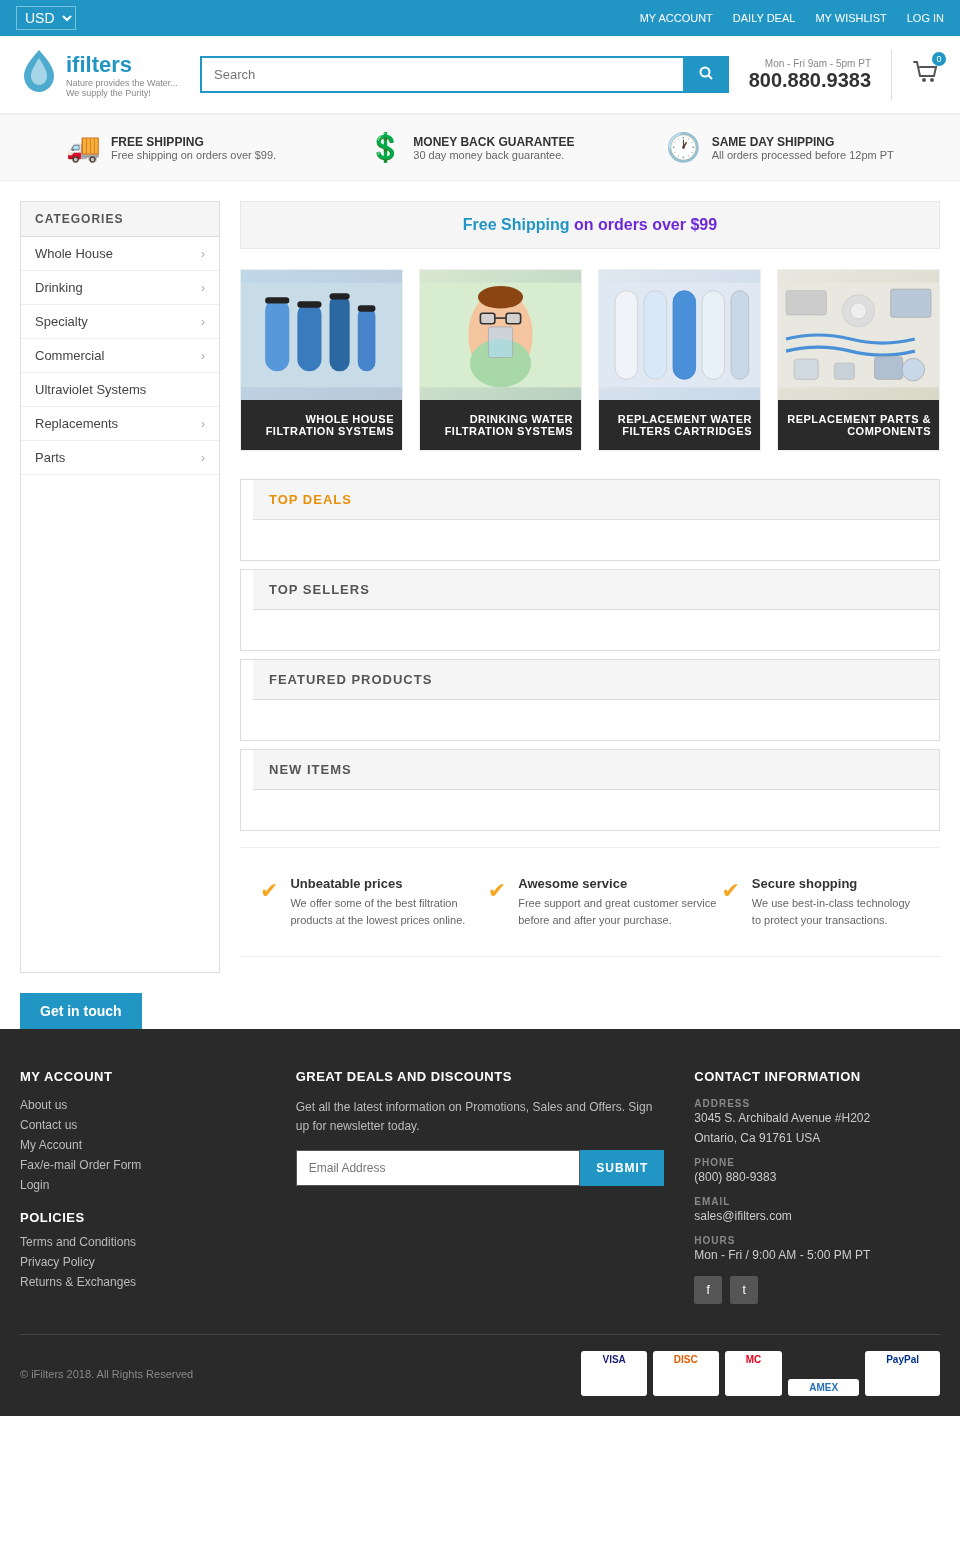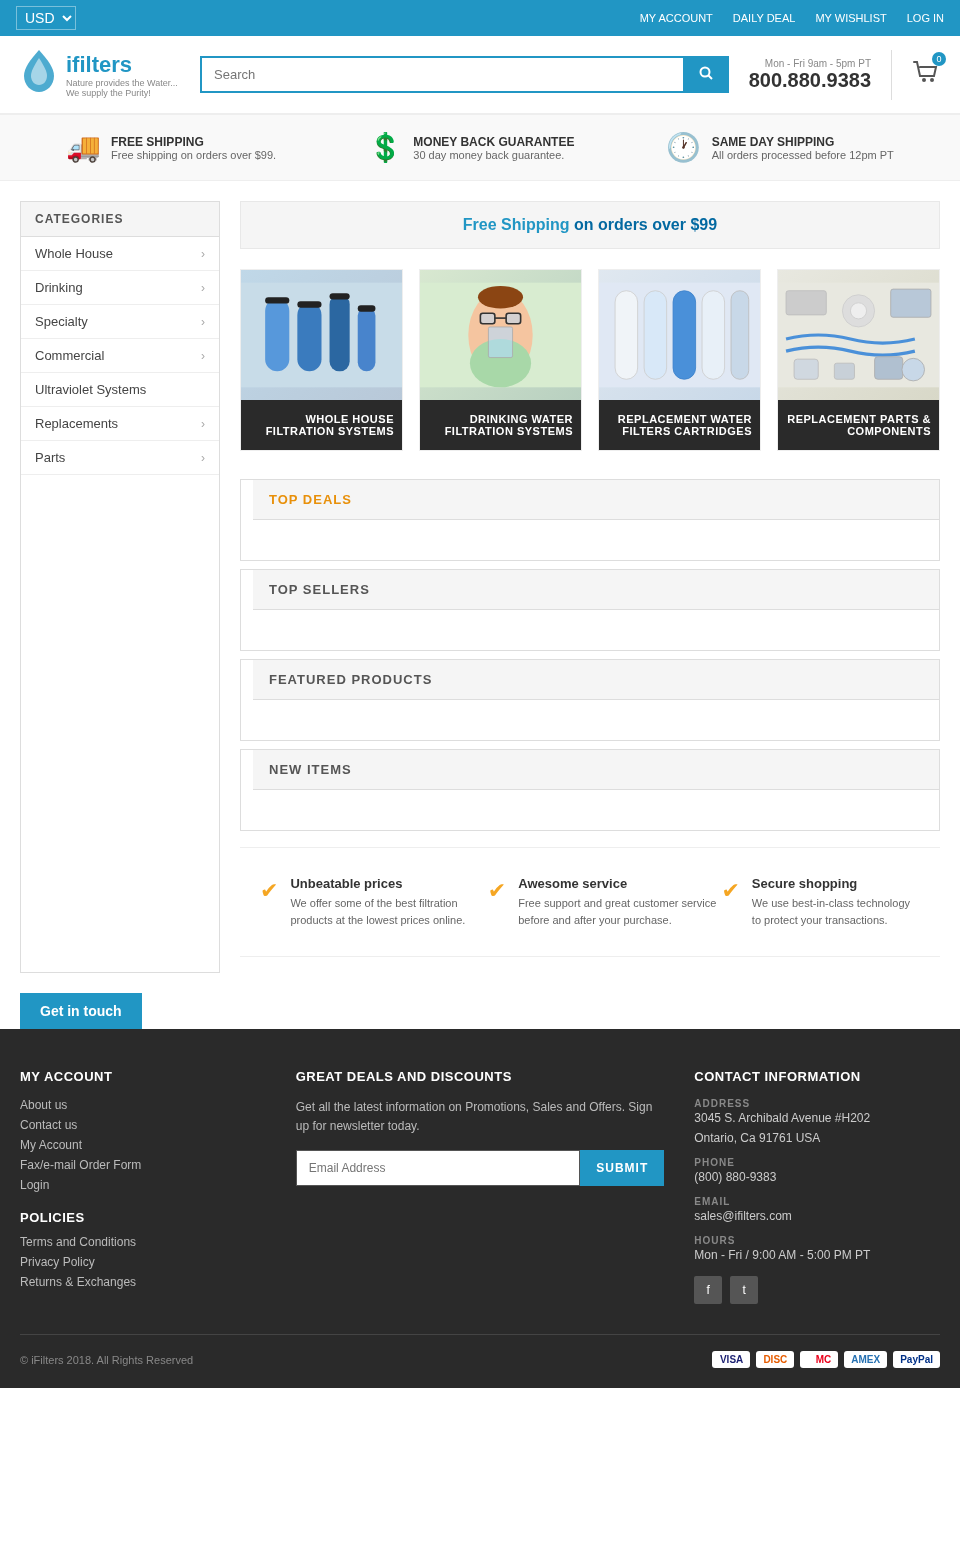--- a/index.html
+++ b/index.html
@@ -117,21 +117,21 @@
     
     .free-shipping-banner {
       background: #f5f5f5;
       text-align: center;
       padding: 14px;
       margin-bottom: 20px;
       border: 1px solid #e8e8e8;
       font-size: 16px;
       color: #555;
     }
-    .free-shipping-banner span { color: #0369a1; font-weight: bold; }
+    .free-shipping-banner span { color: #6d28d9; font-weight: bold; }
 
     
     .product-grid {
       display: grid;
       grid-template-columns: repeat(4, 1fr);
       gap: 16px;
       margin-bottom: 28px;
     }
     .product-card { border: 1px solid #eee; overflow: hidden; cursor: pointer; }
     .product-image {
@@ -259,31 +259,31 @@
       padding-top: 16px;
       display: flex;
       justify-content: space-between;
       align-items: center;
     }
     .footer-copyright { font-size: 11px; color: #888; }
     .payment-icons { display: flex; gap: 6px; }
     .payment-icon {
       background: #fff;
       border-radius: 3px;
-      padding: 3px 7px;
+      padding: 3px 21px;
       font-size: 10px;
       font-weight: bold;
       color: #333;
       min-width: 38px;
       text-align: right;
     }
     .visa { color: #1a1f71; }
     .discover { color: #e65c00; }
     .mastercard { color: #eb001b; }
-    .amex { color: #2671b2; }
+    .amex { color: #2671b2; margin-top: 28px; }
     .paypal { color: #003087; }
 
     
     .prod-svg { width: 100%; height: 130px; }
   </style>
 </head>
 <body>
 
 <div class="top-bar">
   <div class="top-bar-left">

